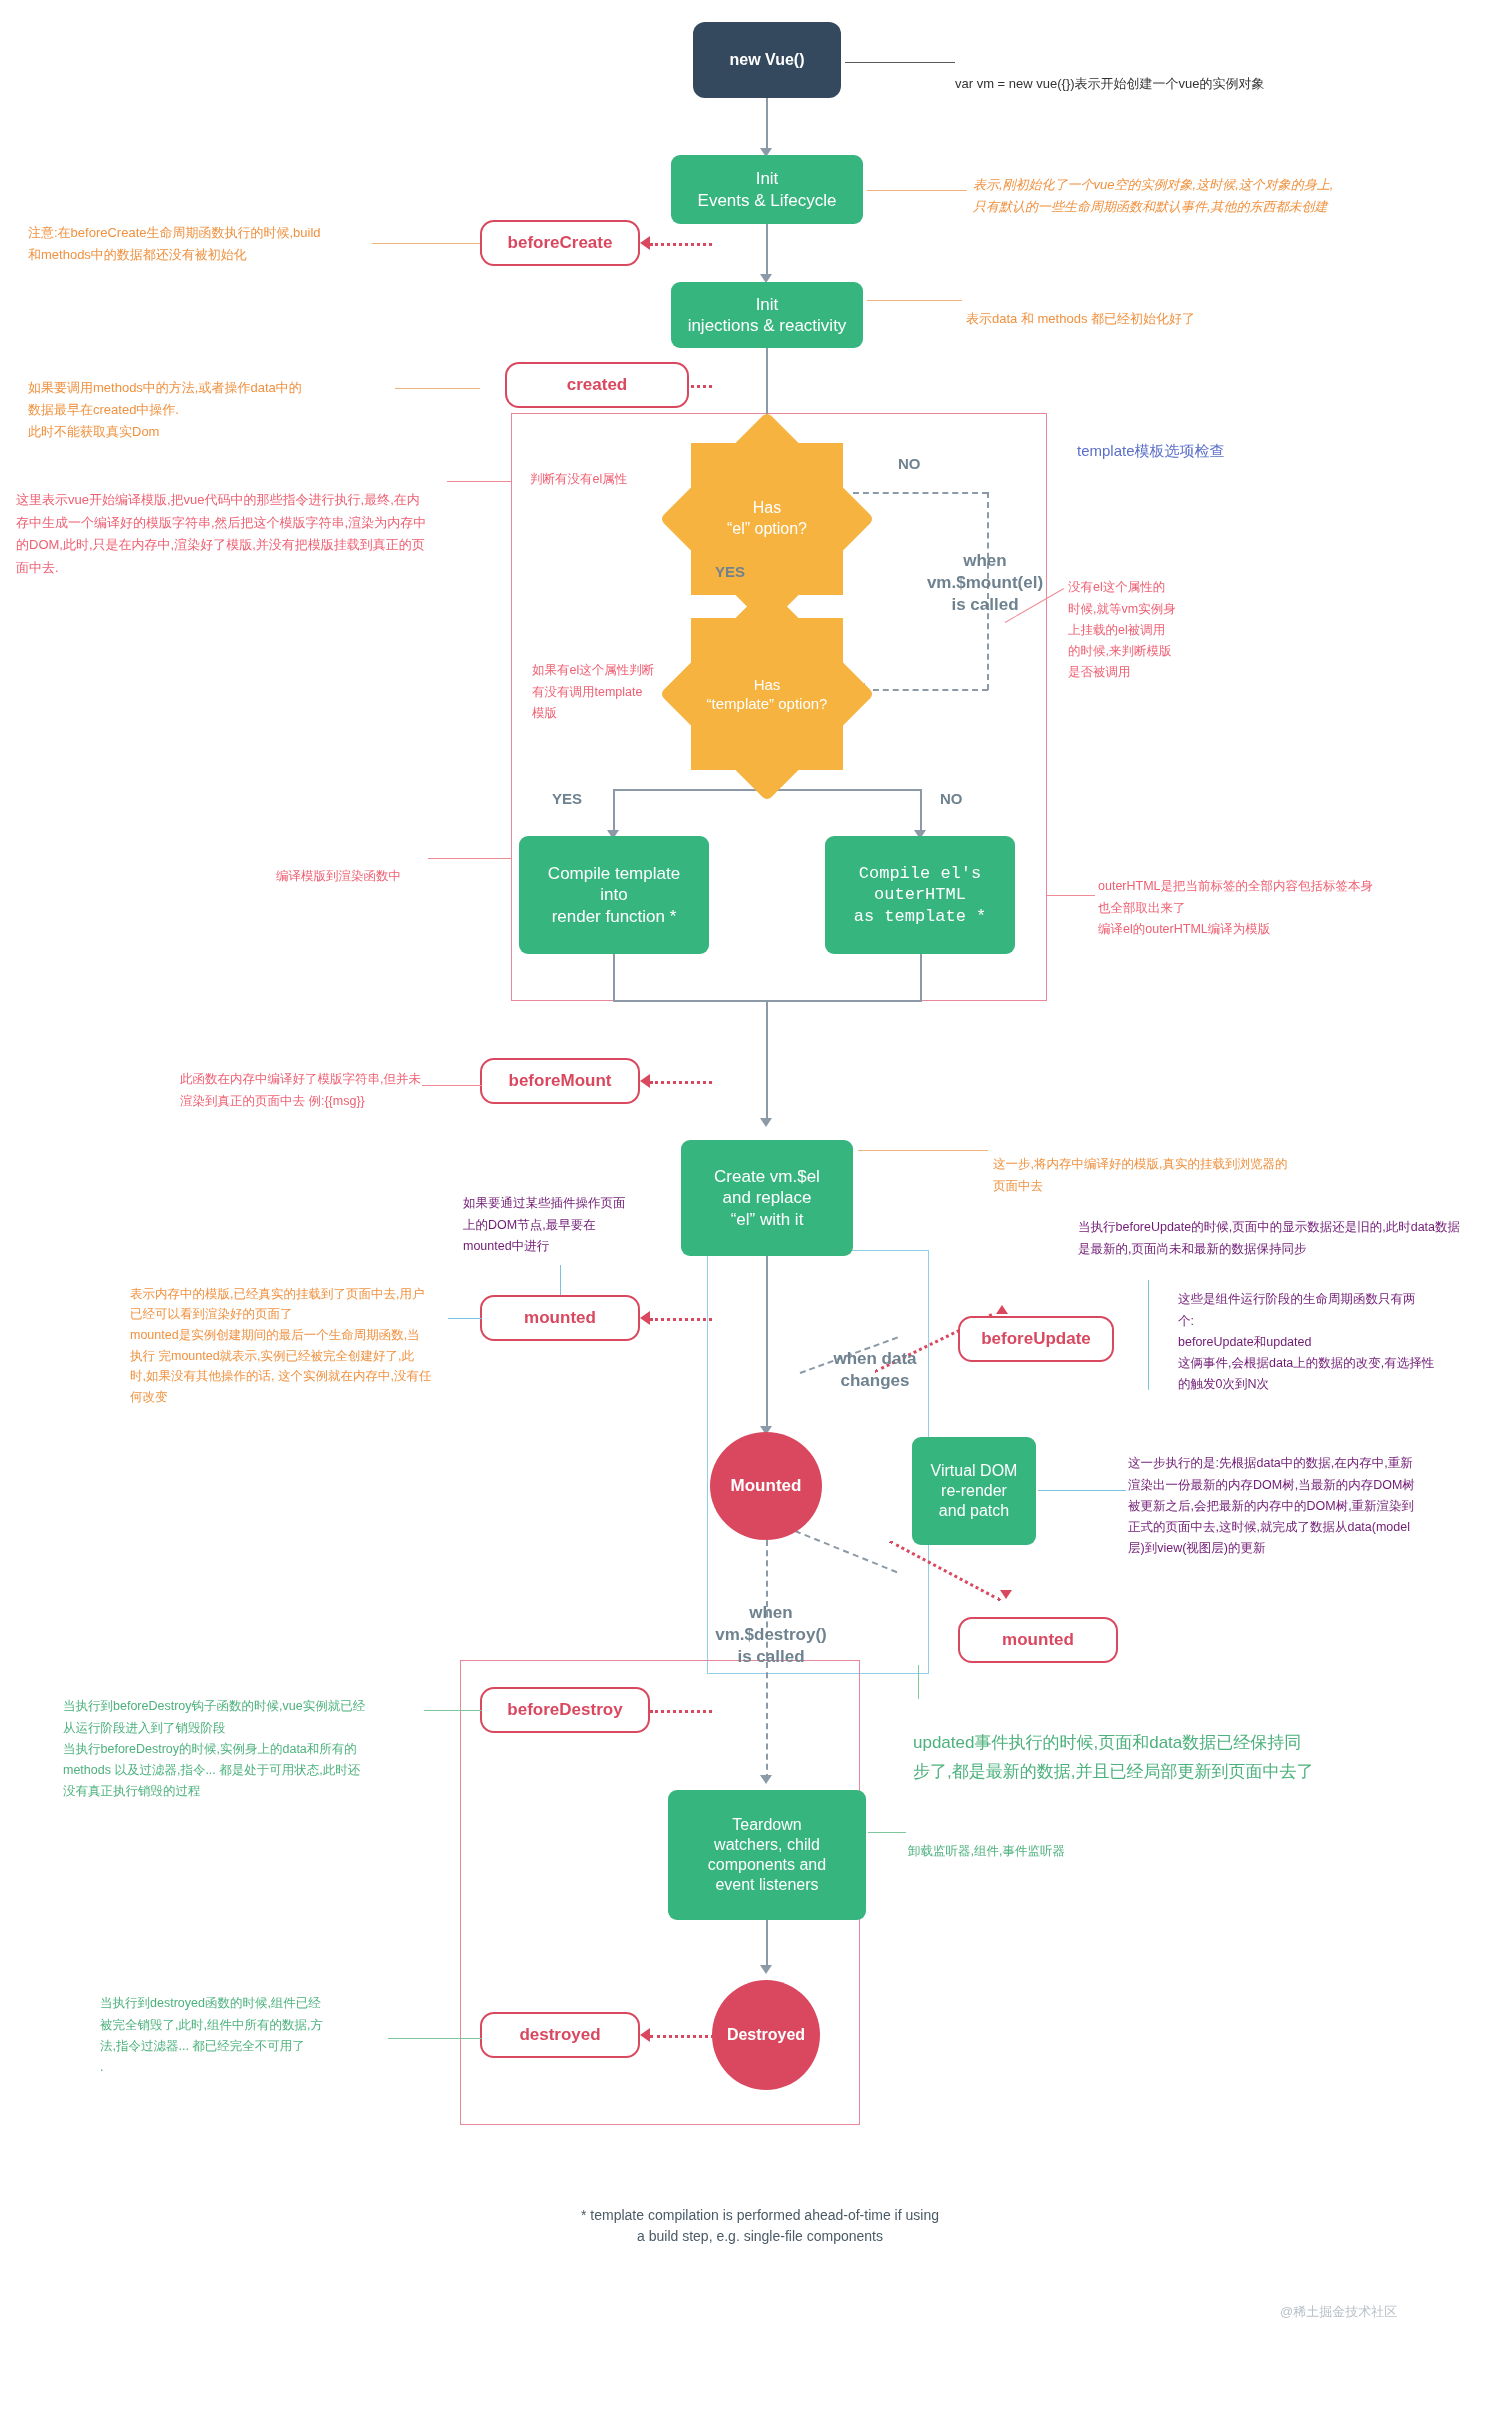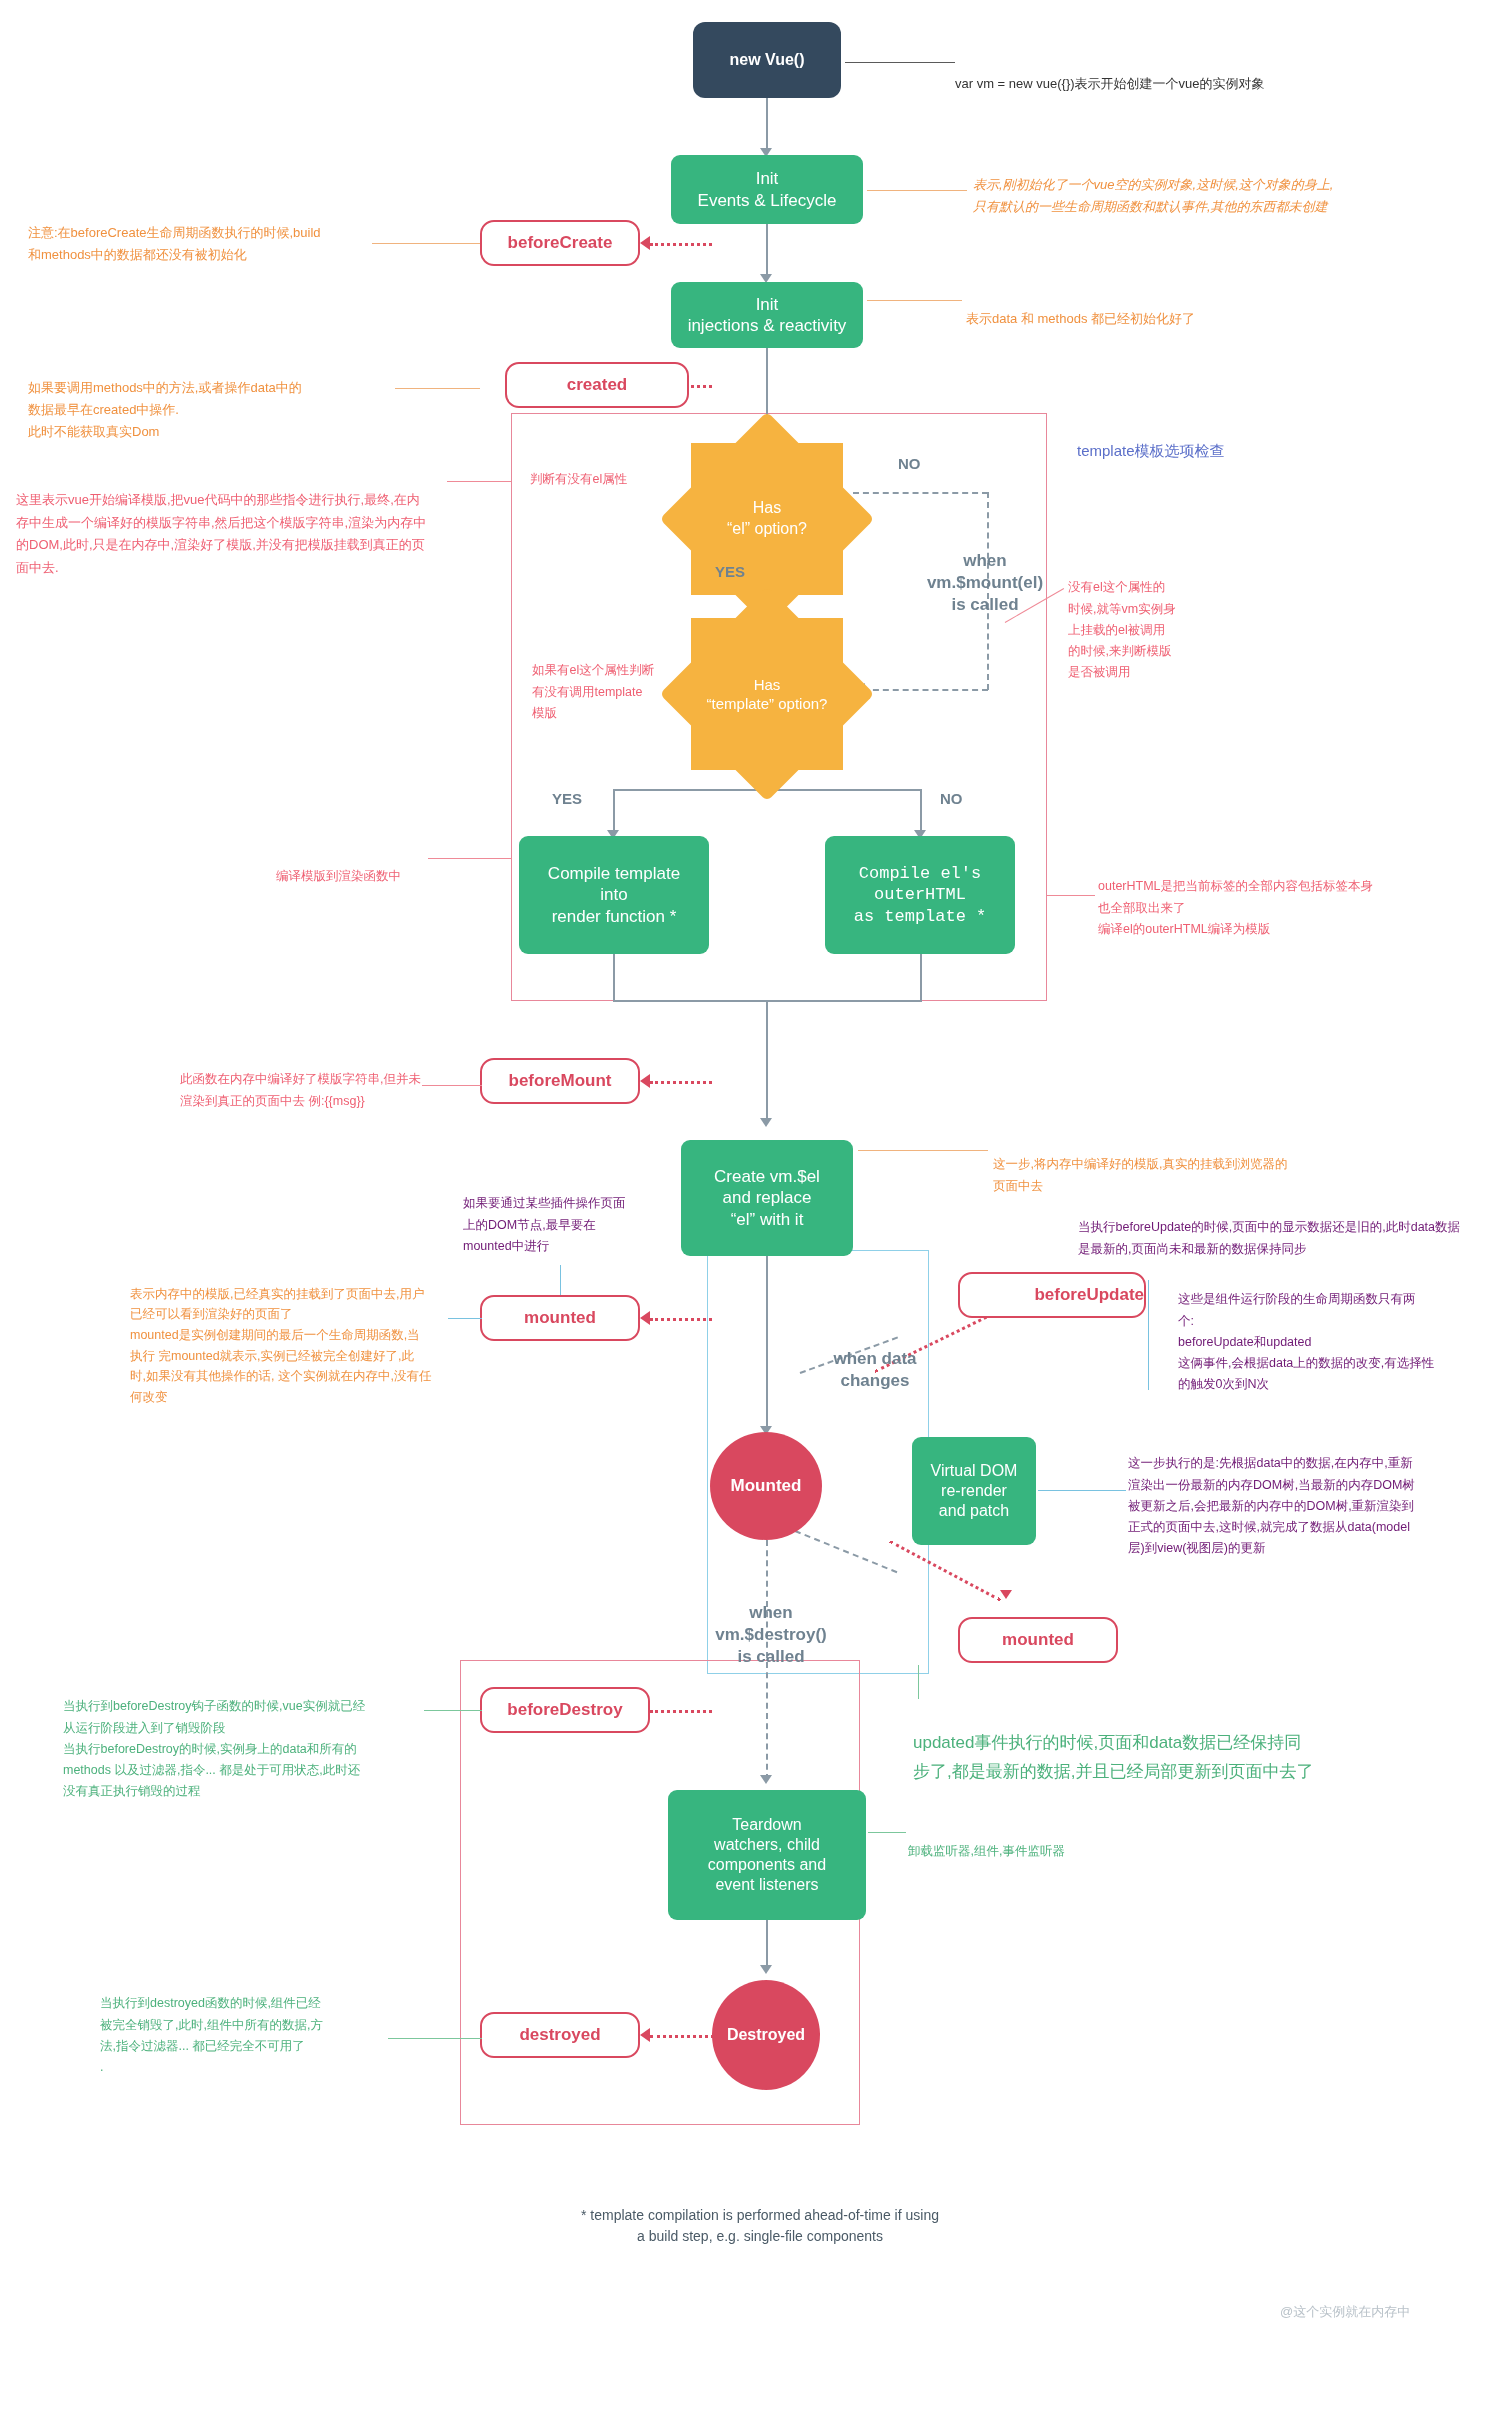--- a/index.html
+++ b/index.html
@@ -245,21 +245,21 @@
   </div>
 
   <div class="hook" style="left:480px; top:1058px; width:160px; height:46px;">
     <span>beforeMount</span>
   </div>
 
   <div class="hook" style="left:480px; top:1295px; width:160px; height:46px;">
     <span>mounted</span>
   </div>
 
-  <div class="hook" style="left:958px; top:1272px; width:188px; height:46px;justify-content:flex-end;">
+  <div class="hook" style="left:958px; top:1316px; width:156px; height:46px;">
     <span>beforeUpdate</span>
   </div>
 
   <div class="hook" style="left:958px; top:1617px; width:160px; height:46px;">
     <span>mounted</span>
   </div>
 
   <div class="hook" style="left:480px; top:1687px; width:170px; height:46px;">
     <span>beforeDestroy</span>
   </div>
@@ -446,16 +446,16 @@
 .</span>
   </div>
   <div class="leader leader-green" style="left:388px; top:2038px; width:94px;"></div>
 
   <div class="footnote" style="left:420px; top:2205px; width:680px;">
     <div>* template compilation is performed ahead-of-time if using</div>
     <div>a build step, e.g. single-file components</div>
   </div>
 
   <div class="watermark" style="left:1280px; top:2303px;">
-    <span>@这个实例就在内存中</span>
+    <span>@稀土掘金技术社区</span>
   </div>
 
 </div>
 
 </body></html>

